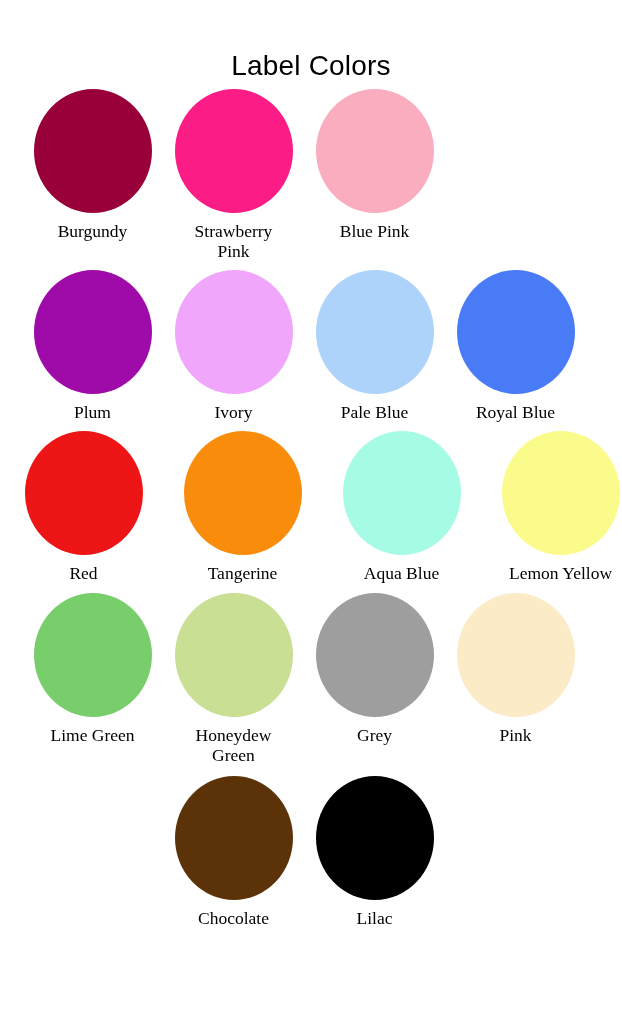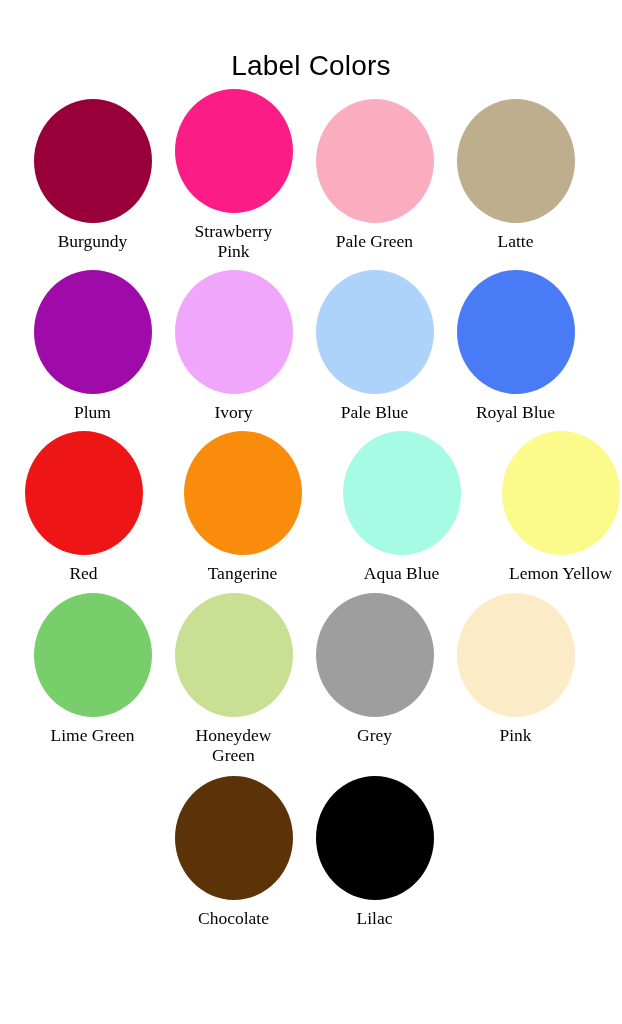--- a/index.html
+++ b/index.html
@@ -40,21 +40,21 @@
   }
   .swatch-row {
     display: flex;
     flex-direction: row;
     justify-content: flex-start;
     align-items: flex-start;
     width: 622px;
     box-sizing: border-box;
     padding-left: 22px;
   }
-  .row-1 { margin-top: 9px; align-items: center; }
+  .row-1 { margin-top: 9px; }
   .row-2 { margin-top: 8px; }
   .row-3 { margin-top: 9px; gap: 36px; }
   .row-4 { margin-top: 9px; }
   .row-5 { margin-top: 10px; padding-left: 163px; }
 
   .swatch-cell {
     width: 141px;
     display: flex;
     flex-direction: column;
     align-items: center;
@@ -92,25 +92,21 @@
       <div class="swatch-cell">
         <span class="swatch-dot" style="background: rgb(153, 0, 58);"></span>
         <span class="swatch-label">Burgundy</span>
       </div>
       <div class="swatch-cell">
         <span class="swatch-dot" style="background: rgb(252, 28, 134);"></span>
         <span class="swatch-label two-line">Strawberry Pink</span>
       </div>
       <div class="swatch-cell">
         <span class="swatch-dot" style="background: rgb(251, 173, 192);"></span>
-        <span class="swatch-label">Pale Green</span>
-      </div>
-      <div class="swatch-cell">
-        <span class="swatch-dot" style="background: rgb(191, 174, 142);"></span>
-        <span class="swatch-label">Latte</span>
+        <span class="swatch-label">Blue Pink</span>
       </div>
     </div>
 
     <div class="swatch-row row-2">
       <div class="swatch-cell">
         <span class="swatch-dot" style="background: rgb(158, 11, 168);"></span>
         <span class="swatch-label">Plum</span>
       </div>
       <div class="swatch-cell">
         <span class="swatch-dot" style="background: rgb(240, 166, 250);"></span>

